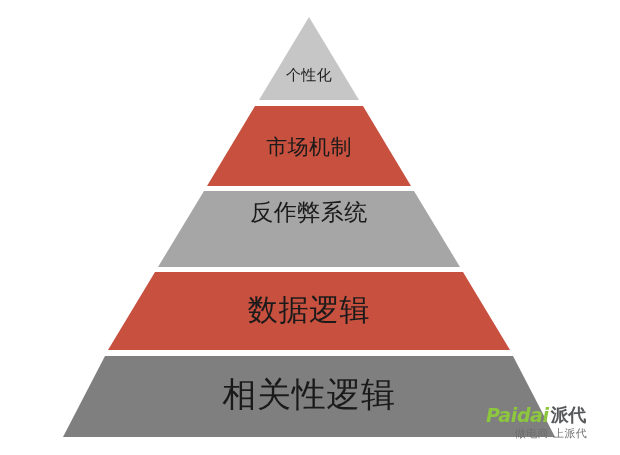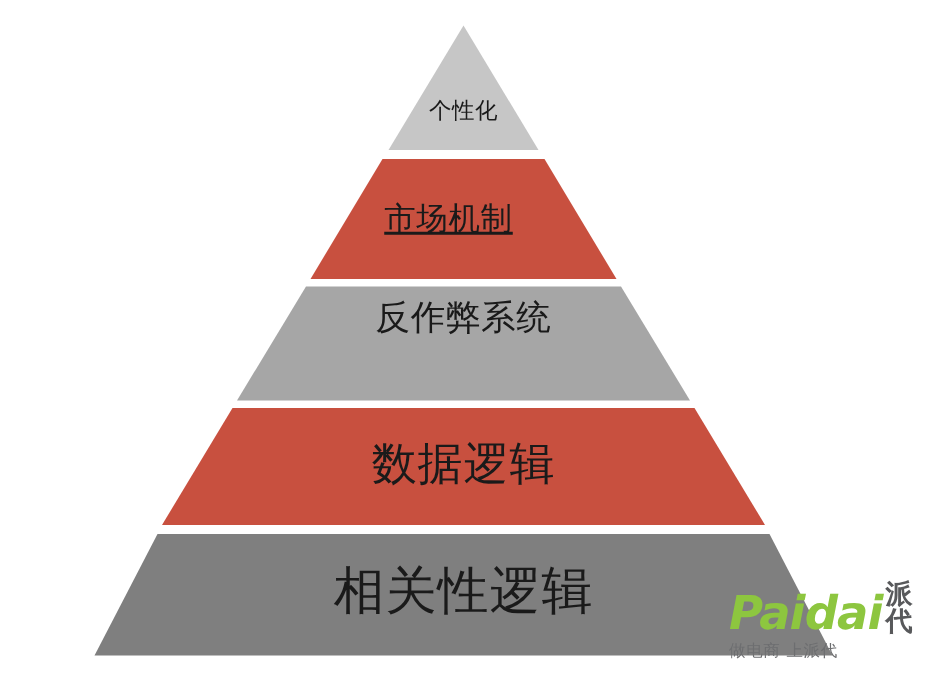--- a/index.html
+++ b/index.html
@@ -32,61 +32,61 @@
     color: #1a1a1a;
     font-family: "Liberation Sans", "DejaVu Sans", sans-serif;
     font-weight: 400;
     letter-spacing: 0.02em;
     white-space: nowrap;
     line-height: 1;
     transform: translate(-50%, -50%);
     pointer-events: none;
   }
   #label-t1 { left: 309px; top: 74px;  font-size: 15px; }
-  #label-t2 { left: 299px; top: 146px; font-size: 21px; text-decoration: underline; }
+  #label-t2 { left: 309px; top: 146px; font-size: 21px; }
   #label-t3 { left: 309px; top: 212px; font-size: 23px; }
   #label-t4 { left: 309px; top: 310px; font-size: 30px; }
   #label-t5 { left: 309px; top: 394px; font-size: 34px; }
 
   
   #watermark {
     position: absolute;
     left: 486px;
     top: 398px;
     width: 130px;
     height: 48px;
   }
   #wm-row {
     display: flex;
     align-items: flex-end;
     height: 26px;
   }
   #wm-brand-latin {
     font-family: "DejaVu Sans", sans-serif;
-    font-size: 31px;
+    font-size: 19px;
     font-weight: bold;
     font-style: italic;
     color: #8dc63f;
     line-height: 0.95;
     letter-spacing: -0.02em;
   }
   #wm-brand-cn {
     font-family: "DejaVu Sans", "Liberation Sans", sans-serif;
     font-size: 18px;
     font-weight: bold;
     color: #58595b;
     line-height: 1;
     margin-left: 2px;
     letter-spacing: -0.02em;
   }
   #wm-tagline {
     font-family: "DejaVu Sans", "Liberation Sans", sans-serif;
     font-size: 11px;
     color: #6d6e70;
-    text-align: left;
+    text-align: center;
     margin-top: 2px;
     letter-spacing: 0.04em;
   }
 </style>
 </head>
 <body>
 
 <div id="stage" style="background: rgb(255, 255, 255);">
 
   <svg id="pyramid-svg" viewBox="0 0 620 455" aria-hidden="true">

